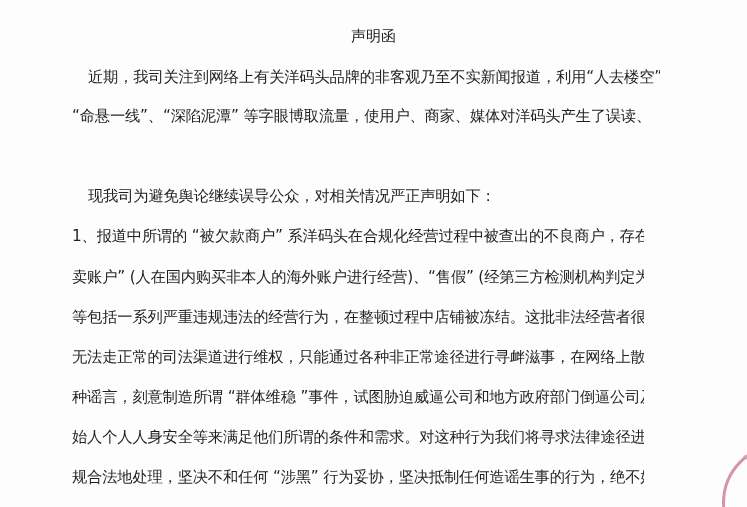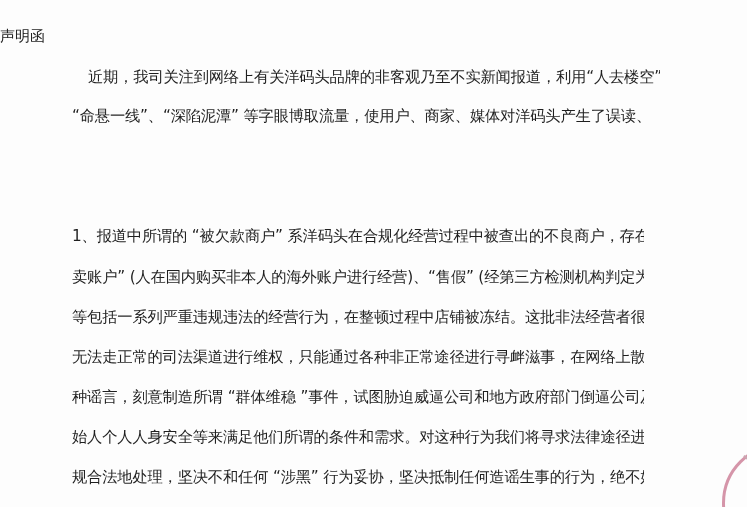--- a/index.html
+++ b/index.html
@@ -16,20 +16,21 @@
       height: 507px;
       background: #fdfdfd;
       font-family: "DejaVu Sans", sans-serif;
       color: #222;
     }
     .title {
       position: absolute;
       left: 0;
       width: 747px;
       top: 27px;
+      text-align: center;
       font-size: 15px;
       letter-spacing: 0px;
       color: #222;
     }
     .line {
       position: absolute;
       left: 72px;
       width: 572px;
       font-size: 15.3px;
       white-space: nowrap;
@@ -61,20 +62,21 @@
   </style>
 </head>
 <body>
 
 <div class="page">
   <div class="title">声明函</div>
 
   <div class="line indent" style="top:67px;">近期，我司关注到网络上有关洋码头品牌的非客观乃至不实新闻报道，利用“人去楼空”、</div>
   <div class="line" style="top:106px;">“命悬一线”、“深陷泥潭” 等字眼博取流量，使用户、商家、媒体对洋码头产生了误读、曲</div>
 
+  <div class="line indent" style="top:186px;">现我司为避免舆论继续误导公众，对相关情况严正声明如下：</div>
 
   <div class="line" style="top:226px;">1、报道中所谓的 “被欠款商户” 系洋码头在合规化经营过程中被查出的不良商户，存在 “买</div>
   <div class="line" style="top:267px;">卖账户” (人在国内购买非本人的海外账户进行经营)、“售假” (经第三方检测机构判定为假)</div>
   <div class="line" style="top:307px;">等包括一系列严重违规违法的经营行为，在整顿过程中店铺被冻结。这批非法经营者很清楚</div>
   <div class="line" style="top:347px;">无法走正常的司法渠道进行维权，只能通过各种非正常途径进行寻衅滋事，在网络上散布各</div>
   <div class="line" style="top:387px;">种谣言，刻意制造所谓 “群体维稳 ”事件，试图胁迫威逼公司和地方政府部门倒逼公司及创</div>
   <div class="line" style="top:427px;">始人个人人身安全等来满足他们所谓的条件和需求。对这种行为我们将寻求法律途径进行合</div>
   <div class="line" style="top:467px;">规合法地处理，坚决不和任何 “涉黑” 行为妥协，坚决抵制任何造谣生事的行为，绝不姑息！</div>
 
   <div class="stamp"></div>

